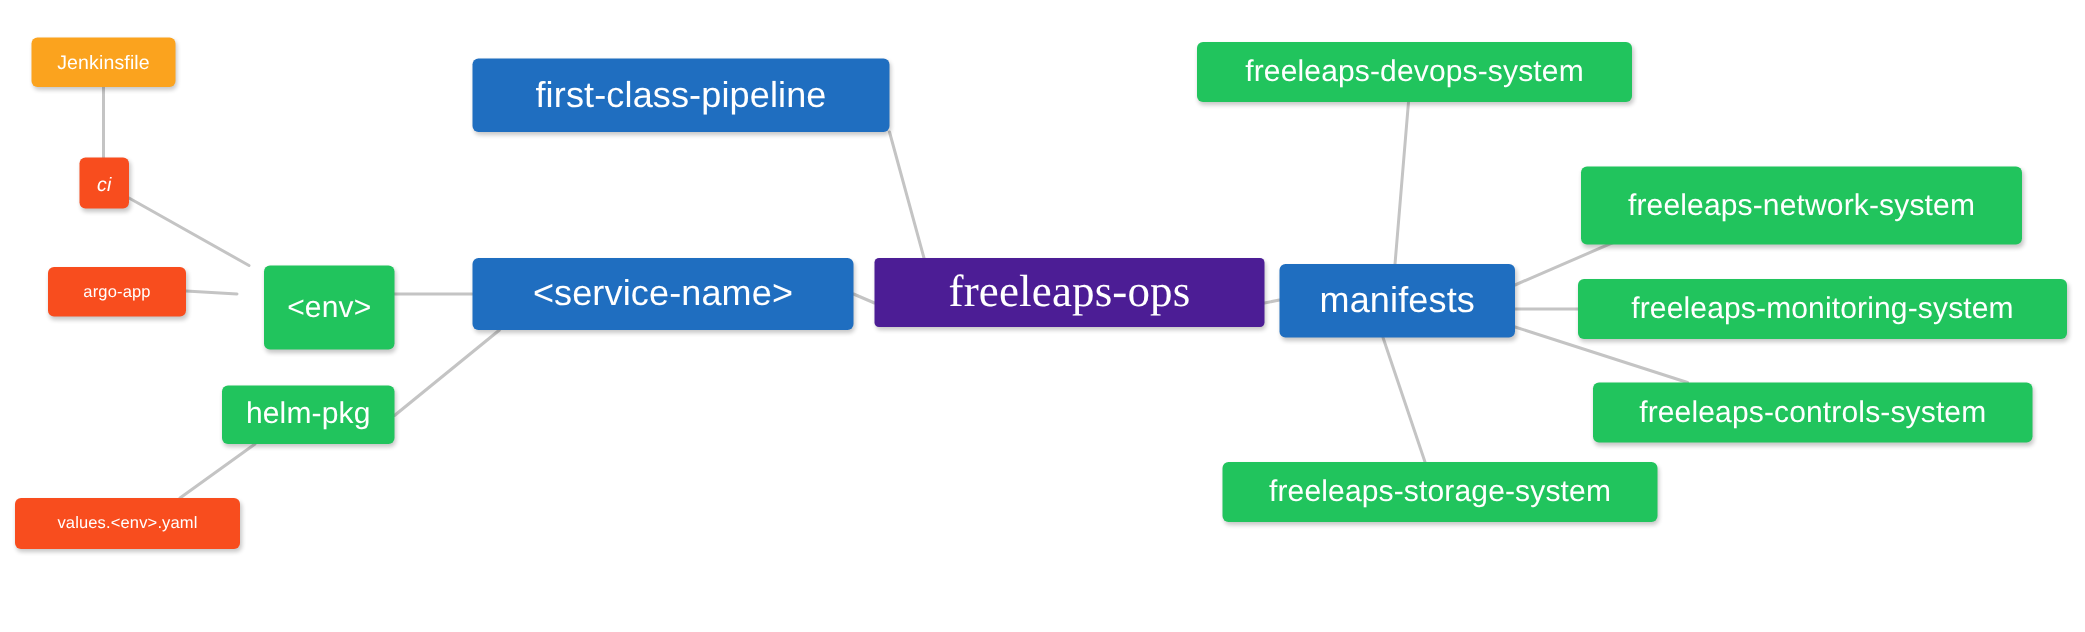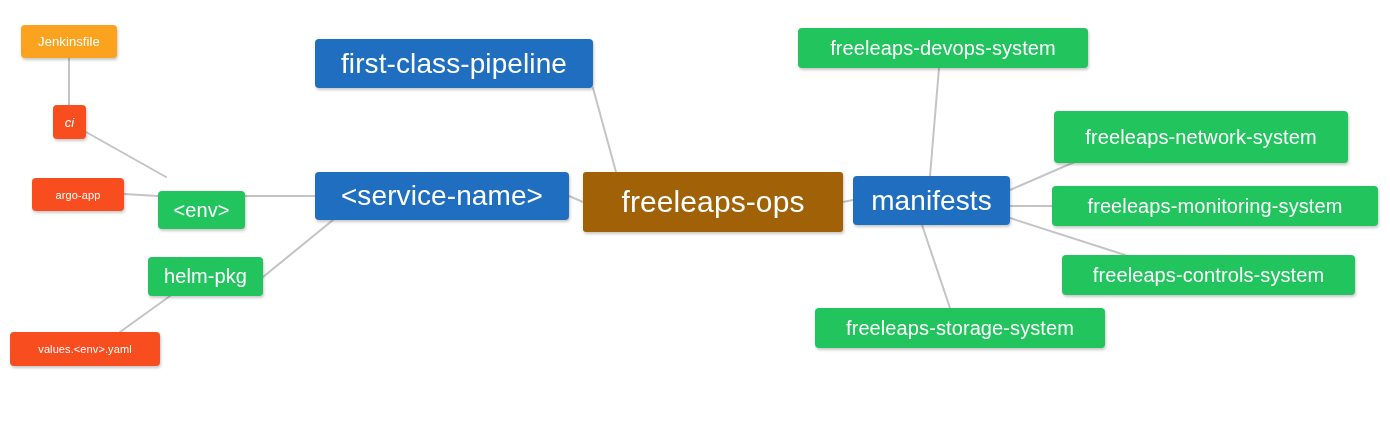--- a/index.html
+++ b/index.html
@@ -44,21 +44,21 @@
   .mm-node.root {
     background: #3e3a36;
     font-size: 30px;
     border-radius: 3px;
   }
   .mm-node.blue   { background: #1f6ec0; }
   .mm-node.green  { background: #21c45d; }
   .mm-node.orange { background: #fba31e; }
   .mm-node.red    { background: #f84d1e; }
 
-  .sz-xl  { font-size: 28px; }
+  .sz-xl  { font-size: 24px; }
   .sz-md  { font-size: 20px; }
   .sz-sm  { font-size: 11px; }
   .sz-xs  { font-size: 13px; }
 </style>
 </head>
 <body>
 
 <div id="mindmap-canvas">
   <svg id="edge-layer" viewBox="0 0 1390 421" xmlns="http://www.w3.org/2000/svg">
       <line x1="583" y1="202" x2="569" y2="196" stroke="#c4c4c4" stroke-width="2" stroke-linecap="round"></line>
@@ -70,25 +70,25 @@
       <line x1="166" y1="177" x2="86" y2="132" stroke="#c4c4c4" stroke-width="2" stroke-linecap="round"></line>
       <line x1="69" y1="105" x2="69" y2="58" stroke="#c4c4c4" stroke-width="2" stroke-linecap="round"></line>
       <line x1="170" y1="296" x2="120" y2="332" stroke="#c4c4c4" stroke-width="2" stroke-linecap="round"></line>
       <line x1="930" y1="176" x2="939" y2="68" stroke="#c4c4c4" stroke-width="2" stroke-linecap="round"></line>
       <line x1="1010" y1="190" x2="1100" y2="151" stroke="#c4c4c4" stroke-width="2" stroke-linecap="round"></line>
       <line x1="1010" y1="206" x2="1052" y2="206" stroke="#c4c4c4" stroke-width="2" stroke-linecap="round"></line>
       <line x1="1010" y1="218" x2="1125" y2="255" stroke="#c4c4c4" stroke-width="2" stroke-linecap="round"></line>
       <line x1="922" y1="225" x2="950" y2="308" stroke="#c4c4c4" stroke-width="2" stroke-linecap="round"></line>
     </svg>
   <div id="node-layer">
-      <div class="mm-node root" style="left: 583px; top: 172px; width: 260px; height: 60px; background: #a16207;">freeleaps-ops</div>
+      <div class="mm-node root" style="left: 583px; top: 172px; width: 260px; height: 46px; background: #4c1d95; font-family: Liberation Serif, serif;">freeleaps-ops</div>
       <div class="mm-node blue sz-xl" style="left: 315px; top: 172px; width: 254px; height: 48px;">&lt;service-name&gt;</div>
       <div class="mm-node blue sz-xl" style="left: 315px; top: 39px; width: 278px; height: 49px;">first-class-pipeline</div>
       <div class="mm-node blue sz-xl" style="left: 853px; top: 176px; width: 157px; height: 49px;">manifests</div>
-      <div class="mm-node green sz-md" style="left: 158px; top: 177px; width: 87px; height: 38px; margin-top: 14px;">&lt;env&gt;</div>
+      <div class="mm-node green sz-md" style="left: 176px; top: 177px; width: 87px; height: 56px;">&lt;env&gt;</div>
       <div class="mm-node green sz-md" style="left: 148px; top: 257px; width: 115px; height: 39px;">helm-pkg</div>
       <div class="mm-node orange sz-xs" style="left: 21px; top: 25px; width: 96px; height: 33px;">Jenkinsfile</div>
       <div class="mm-node red sz-xs" style="left: 53px; top: 105px; width: 33px; height: 34px; font-style: italic;">ci</div>
       <div class="mm-node red sz-sm" style="left: 32px; top: 178px; width: 92px; height: 33px;">argo-app</div>
       <div class="mm-node red sz-sm" style="left: 10px; top: 332px; width: 150px; height: 34px;">values.&lt;env&gt;.yaml</div>
       <div class="mm-node green sz-md" style="left: 798px; top: 28px; width: 290px; height: 40px;">freeleaps-devops-system</div>
       <div class="mm-node green sz-md" style="left: 1054px; top: 111px; width: 294px; height: 52px;">freeleaps-network-system</div>
       <div class="mm-node green sz-md" style="left: 1052px; top: 186px; width: 326px; height: 40px;">freeleaps-monitoring-system</div>
       <div class="mm-node green sz-md" style="left: 1062px; top: 255px; width: 293px; height: 40px;">freeleaps-controls-system</div>
       <div class="mm-node green sz-md" style="left: 815px; top: 308px; width: 290px; height: 40px;">freeleaps-storage-system</div>

